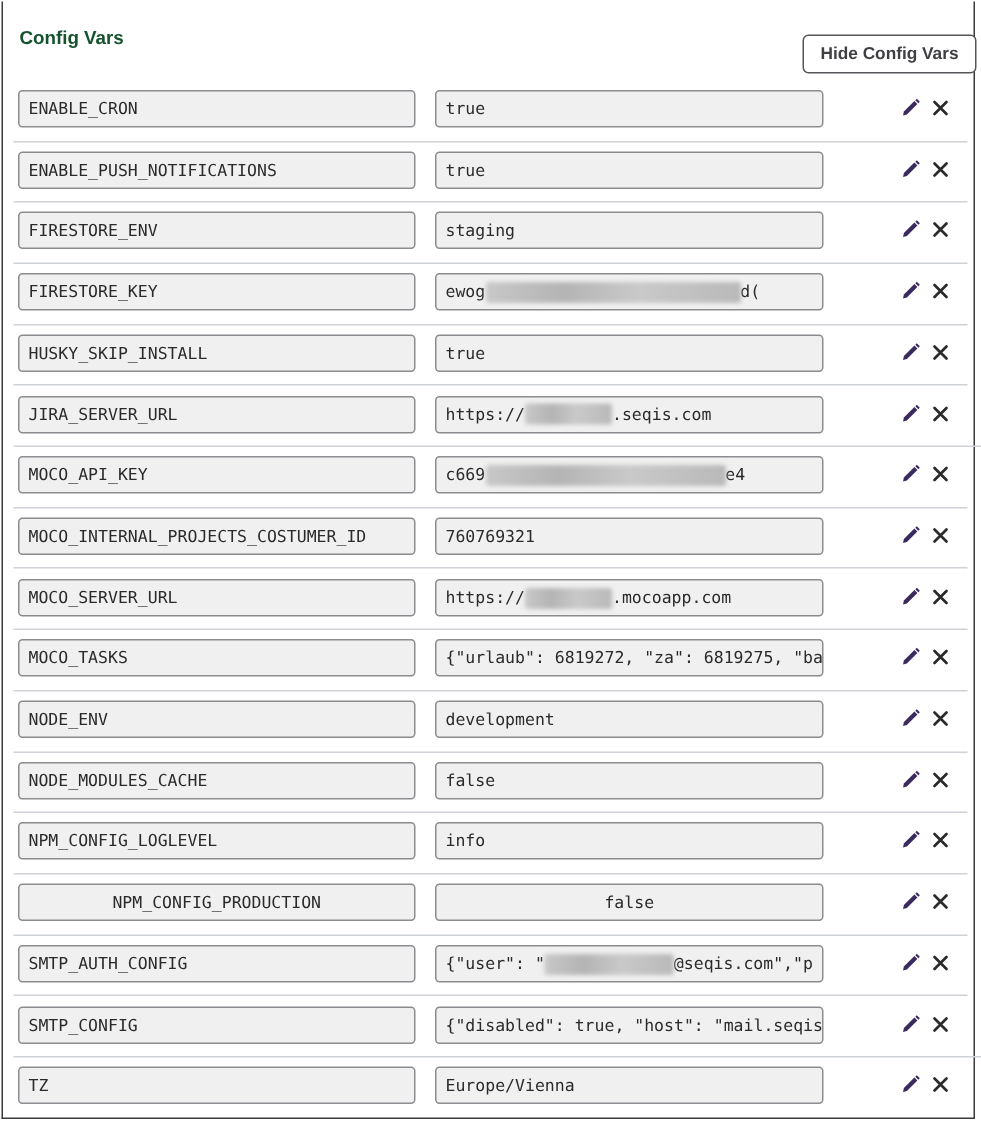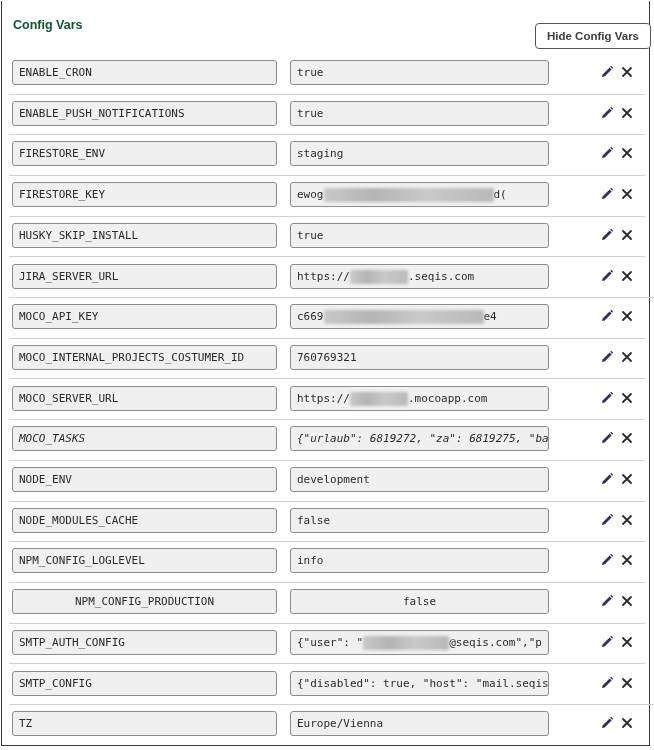--- a/index.html
+++ b/index.html
@@ -137,21 +137,21 @@
     <svg class="icon edit" viewBox="0 0 14 14">
         <path d="M2 12 L2.6 9.4 L9.6 2.4 L11.6 4.4 L4.6 11.4 Z" fill="#3b2a5e"></path>
         <path d="M10.2 1.8 L11.2 0.8 L13.2 2.8 L12.2 3.8 Z" fill="#3b2a5e"></path>
       </svg>
     <svg class="icon del" viewBox="0 0 14 14">
         <path d="M3 3 L11 11 M11 3 L3 11" stroke="#2a2a2a" stroke-width="1.8" stroke-linecap="round"></path>
       </svg>
     <div class="sep" style="bottom: auto; top: 33.5px;"></div>
   </div>
 
-  <div class="row" style="top: 426.3px; font-style: italic;">
+  <div class="row" style="top: 426.3px;">
     <div class="inp key"><span>MOCO_TASKS</span></div>
     <div class="inp val"><span>{"urlaub": 6819272, "za": 6819275, "ba</span><span></span></div>
     <svg class="icon edit" viewBox="0 0 14 14">
         <path d="M2 12 L2.6 9.4 L9.6 2.4 L11.6 4.4 L4.6 11.4 Z" fill="#3b2a5e"></path>
         <path d="M10.2 1.8 L11.2 0.8 L13.2 2.8 L12.2 3.8 Z" fill="#3b2a5e"></path>
       </svg>
     <svg class="icon del" viewBox="0 0 14 14">
         <path d="M3 3 L11 11 M11 3 L3 11" stroke="#2a2a2a" stroke-width="1.8" stroke-linecap="round"></path>
       </svg>
     <div class="sep" style="bottom: auto; top: 33.5px;"></div>

